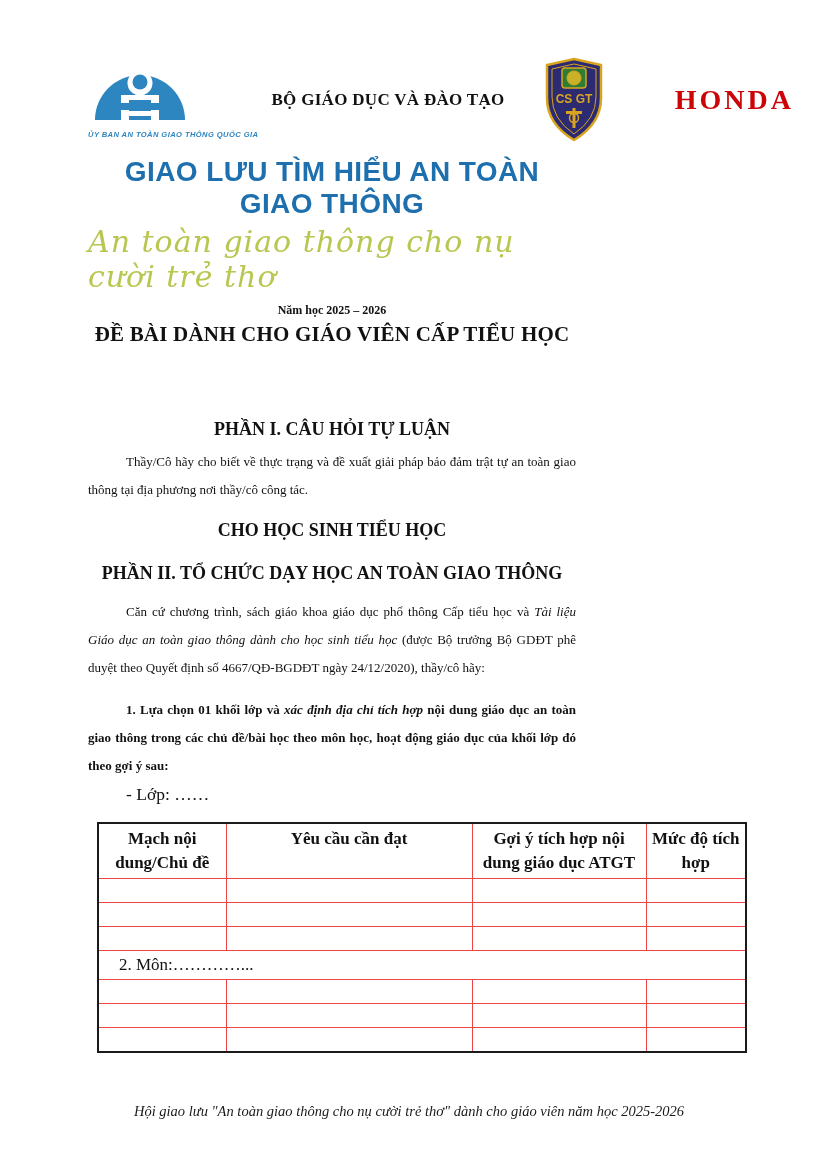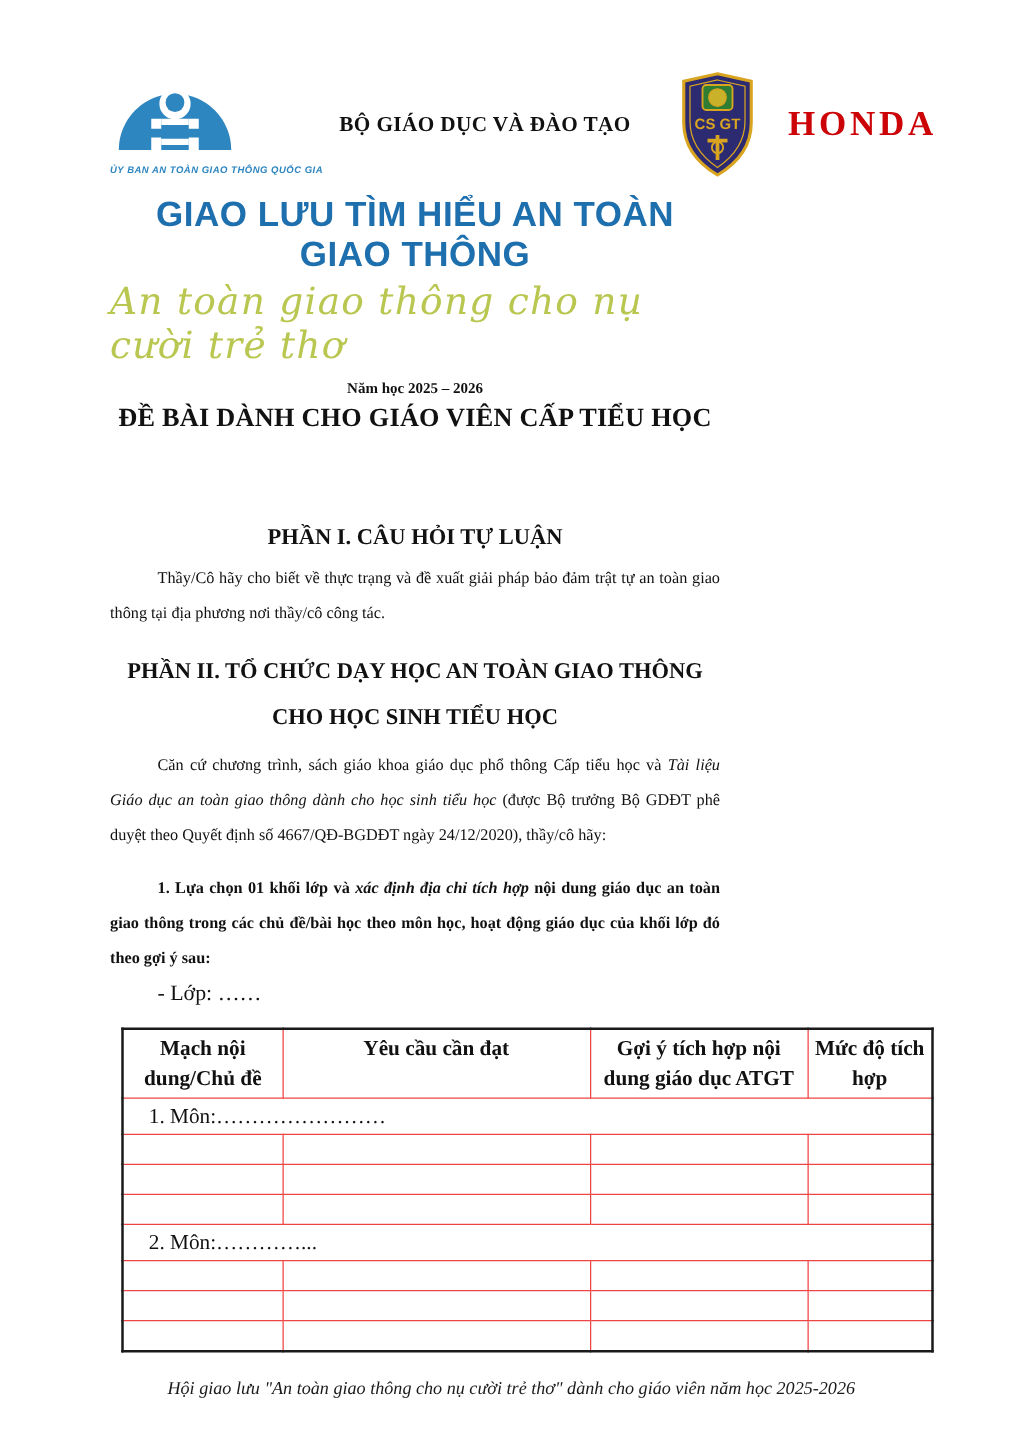--- a/index.html
+++ b/index.html
@@ -17,21 +17,21 @@
   .logo-caption{
     margin-top:2px;font-family:"Liberation Sans",sans-serif;
     font-size:7.6px;font-weight:bold;color:#2e86c1;letter-spacing:.4px;white-space:nowrap;
   }
   .ministry{
     position:absolute;left:258px;top:90px;width:260px;text-align:center;
     font-size:17px;font-weight:bold;letter-spacing:.3px;color:#111;
   }
   .csgt{position:absolute;left:542px;top:56px;}
   .honda{
-    position:absolute;left:610px;top:84px;width:160px;text-align:center;
+    position:absolute;left:634px;top:84px;width:160px;text-align:right;
     font-family:"Liberation Serif",serif;font-weight:bold;font-size:28px;
     color:#cc0408;letter-spacing:3px;
   }
   
   .content{position:absolute;top:156px;left:0;width:649px;padding:0 73px 0 88px;box-sizing:border-box;}
   .main-title{
     text-align:center;font-family:"Liberation Sans",sans-serif;
     font-size:28px;font-weight:bold;color:#1e6fae;letter-spacing:.4px;margin:0;
   }
   .slogan{
@@ -121,23 +121,23 @@
     <p class="slogan">An toàn giao thông cho nụ cười trẻ thơ</p>
 
     <p class="school-year">Năm học 2025 – 2026</p>
 
     <p class="subject-title">ĐỀ BÀI DÀNH CHO GIÁO VIÊN CẤP TIỂU HỌC</p>
 
     <p class="h-part part1-h">PHẦN I. CÂU HỎI TỰ LUẬN</p>
 
     <p class="para">Thầy/Cô hãy cho biết về thực trạng và đề xuất giải pháp bảo đảm trật tự an toàn giao thông tại địa phương nơi thầy/cô công tác.</p>
 
+    <p class="h-part part2-h2">CHO HỌC SINH TIỂU HỌC</p>
+
     <p class="h-part part2-h1">PHẦN II. TỔ CHỨC DẠY HỌC AN TOÀN GIAO THÔNG</p>
-
-    <p class="h-part part2-h2">CHO HỌC SINH TIỂU HỌC</p>
 
     <p class="para intro"><span>Căn cứ chương trình, sách giáo khoa giáo dục phổ thông Cấp tiểu học và </span><span class="it">Tài liệu Giáo dục an toàn giao thông dành cho học sinh tiểu học</span><span> (được Bộ trưởng Bộ GDĐT phê duyệt theo Quyết định số 4667/QĐ-BGDĐT ngày 24/12/2020), thầy/cô hãy:</span></p>
 
     <p class="para task1"><span>1. Lựa chọn 01 khối lớp và </span><span class="it">xác định địa chỉ tích hợp</span><span> nội dung giáo dục an toàn giao thông trong các chủ đề/bài học theo môn học, hoạt động giáo dục của khối lớp đó theo gợi ý sau:</span></p>
 
 
     <p class="grade-line">- Lớp: ……</p>
 
     <table class="grid">
       <colgroup>
@@ -149,23 +149,20 @@
       <thead>
         <tr>
           <th>Mạch nội dung/Chủ đề</th>
           <th>Yêu cầu cần đạt</th>
           <th>Gợi ý tích hợp nội dung giáo dục ATGT</th>
           <th>Mức độ tích hợp</th>
         </tr>
       </thead>
       <tbody>
           <tr>
-            <td colspan="4" class="section-label">1. Môn:……………………</td>
-          </tr>
-          <tr>
             <td class="empty-cell">&nbsp;</td>
             <td class="empty-cell">&nbsp;</td>
             <td class="empty-cell">&nbsp;</td>
             <td class="empty-cell">&nbsp;</td>
           </tr>
           <tr>
             <td class="empty-cell">&nbsp;</td>
             <td class="empty-cell">&nbsp;</td>
             <td class="empty-cell">&nbsp;</td>
             <td class="empty-cell">&nbsp;</td>

